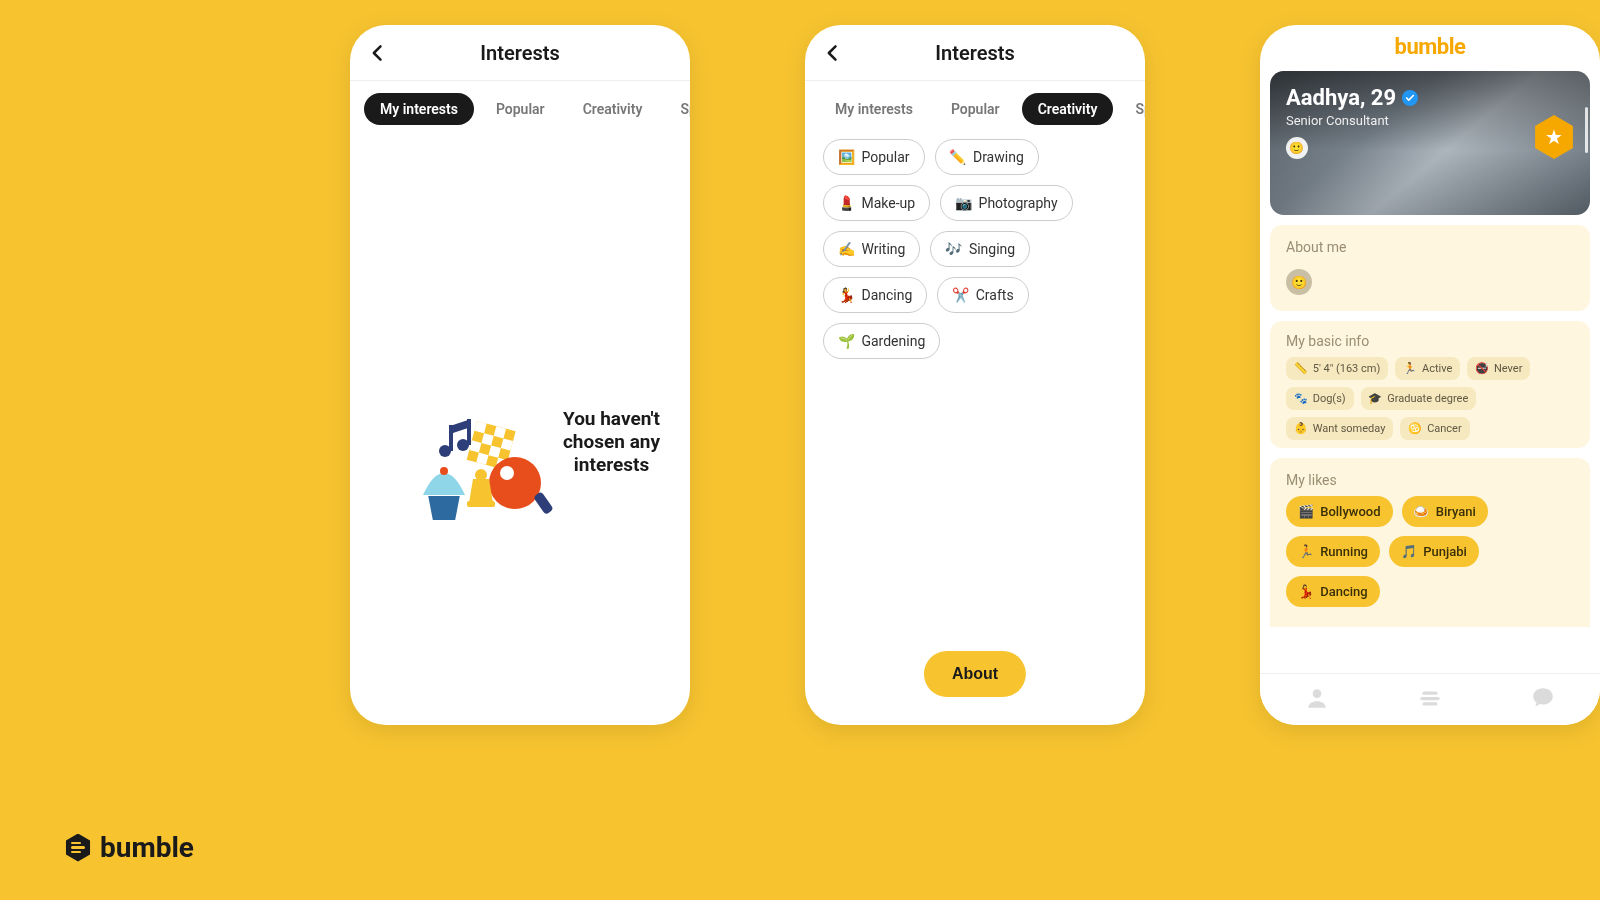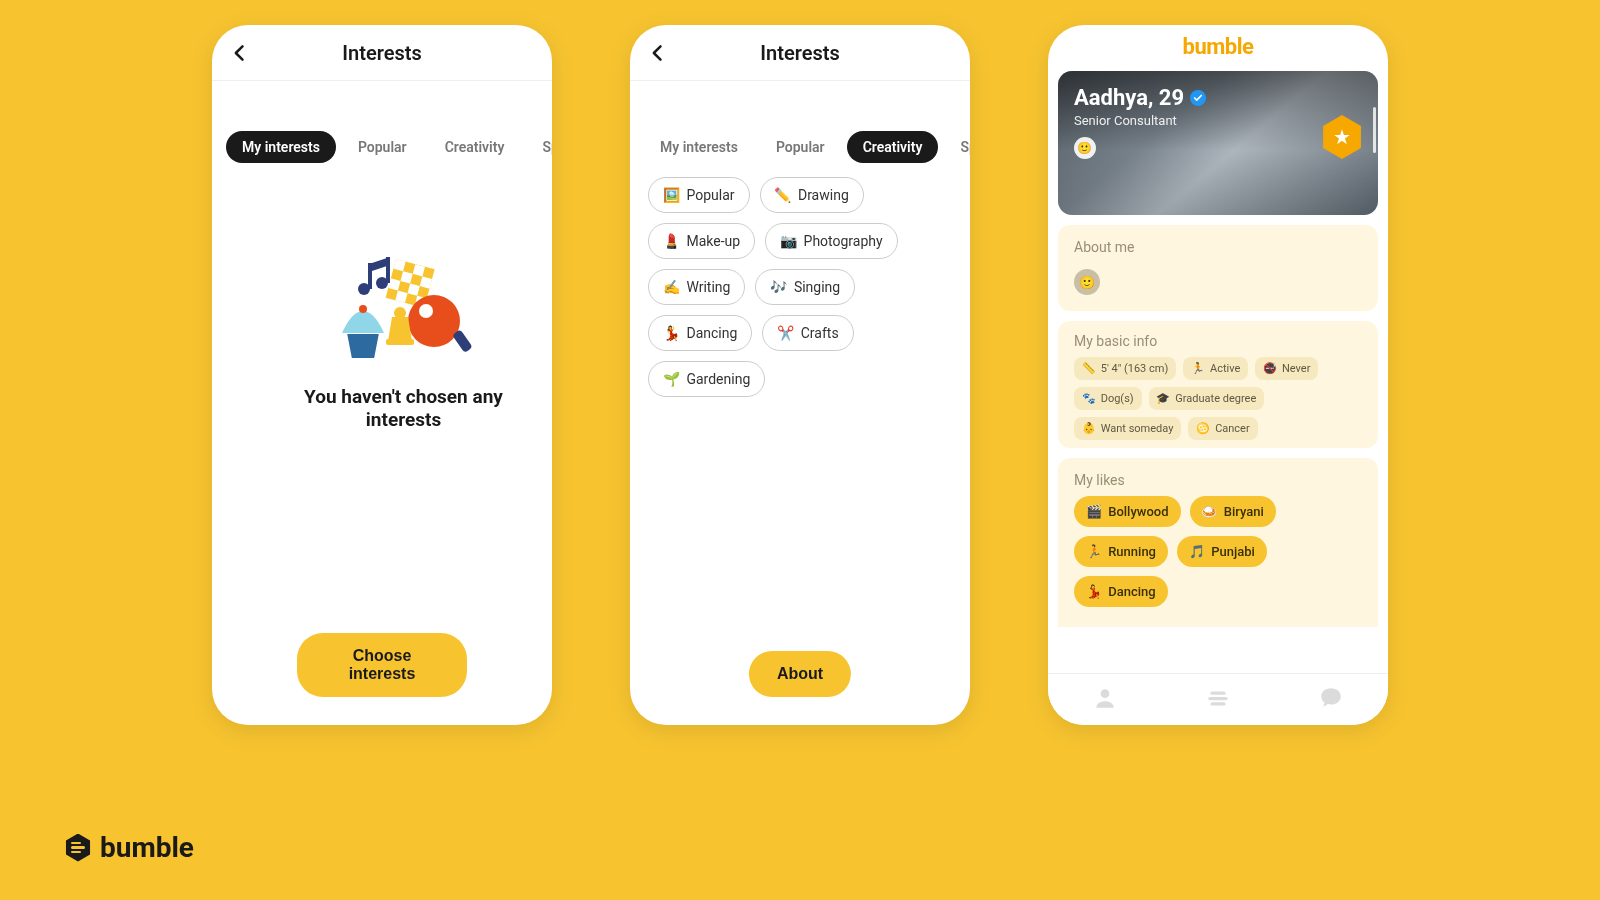--- a/index.html
+++ b/index.html
@@ -6,22 +6,22 @@
   body {
     font-family: -apple-system, BlinkMacSystemFont, "Segoe UI", Roboto, Helvetica, Arial, sans-serif;
     background: #F7C430;
     width: 1600px;
     height: 900px;
     position: relative;
     overflow: hidden;
   }
   .stage {
     display: flex;
-    justify-content: center;
-    gap: 78px;
+    justify-content: flex-end;
+    gap: 115px;
     padding-top: 25px;
   }
   .phone {
     width: 340px;
     height: 700px;
     background: #ffffff;
     border-radius: 36px;
     box-shadow: 0 6px 24px rgba(0,0,0,0.10);
     overflow: hidden;
     display: flex;
@@ -58,31 +58,30 @@
     overflow:hidden;
     white-space:nowrap;
   }
   .tab {
     padding:8px 16px;
     border-radius:20px;
     font-size:14px;
     font-weight:600;
     color:#777;
     cursor:pointer;
-    margin-top:38px;
   }
   .tab.active {
     background:#1a1a1a;
     color:#fff;
   }
   
   .empty-wrap {
     flex:1;
     display:flex;
-    flex-direction:column;
+    flex-direction:row;
     align-items:center;
     padding:0 22px;
     text-align:center;
     margin-left:43px;
   }
   .illus {
     margin-top:80px;
     width:140px;
     height:110px;
     position:relative;
@@ -275,21 +274,20 @@
           <g transform="translate(8,56)">
             <path d="M4 24 h34 l-5 26 h-24 z" fill="#2d6aa0"></path>
             <path d="M4 24 h34 l-5 26 h-24 z" fill="none" stroke="#fff" stroke-width="2"></path>
             <path d="M0 24 q10-22 21-22 q11 0 21 22 z" fill="#8fd6e8"></path>
             <circle cx="21" cy="0" r="4" fill="#E84E1B"></circle>
           </g>
         </svg>
       </div>
       <div class="empty-title">You haven't chosen any interests</div>
     </div>
-    <button class="cta">Choose interests</button>
   </div>
 
   <div class="phone">
     <div class="head">
       <div class="back">
         <svg viewBox="0 0 24 24" width="20" height="20">
             <path d="M15 4l-8 8 8 8" fill="none" stroke="#1a1a1a" stroke-width="3" stroke-linecap="round" stroke-linejoin="round"></path>
           </svg>
       </div>
       <div class="title">Interests</div>

